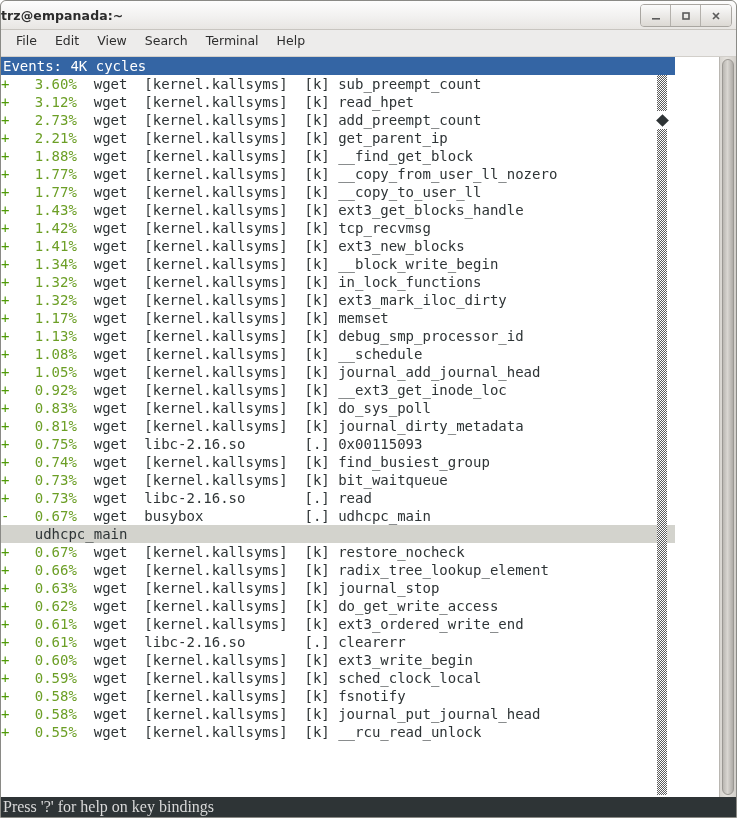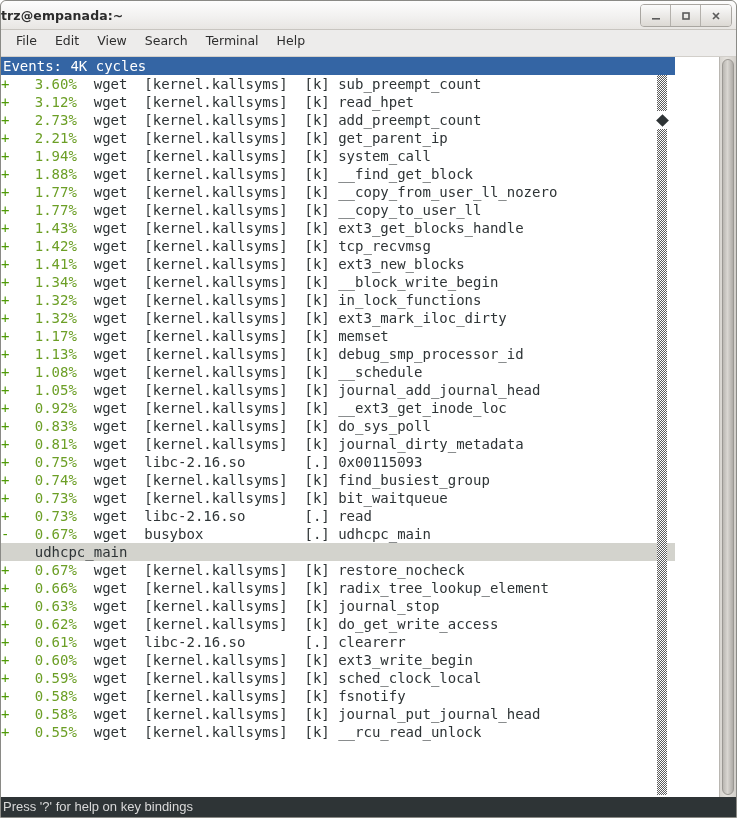--- a/index.html
+++ b/index.html
@@ -165,22 +165,22 @@
     background: #2e3436;
     transform: rotate(45deg);
   }
 
   
   .statusline {
     height: 20px;
     flex: 0 0 20px;
     background: #2e3436;
     color: #d9d9d9;
-    font-family: Liberation Sans, sans-serif;
-    font-size: 13px;
+    font-family: Liberation Serif, serif;
+    font-size: 16px;
     line-height: 20px;
     white-space: pre;
     padding-left: 2px;
     overflow: hidden;
   }
 
   
   .gtk-scroll {
     flex: 0 0 17px;
     width: 17px;
@@ -239,21 +239,20 @@
   </div>
 
   <div class="term-wrap">
     <div class="term">
       <div class="events-header">Events: 4K cycles</div>
       <div class="rows" id="rows">
           <div class="row"><span class="c-sign">+  </span><span class="c-pct"> 3.60%</span><span class="c-txt">  wget  [kernel.kallsyms]  [k] sub_preempt_count</span></div>
           <div class="row"><span class="c-sign">+  </span><span class="c-pct"> 3.12%</span><span class="c-txt">  wget  [kernel.kallsyms]  [k] read_hpet</span></div>
           <div class="row"><span class="c-sign">+  </span><span class="c-pct"> 2.73%</span><span class="c-txt">  wget  [kernel.kallsyms]  [k] add_preempt_count</span></div>
           <div class="row"><span class="c-sign">+  </span><span class="c-pct"> 2.21%</span><span class="c-txt">  wget  [kernel.kallsyms]  [k] get_parent_ip</span></div>
-          <div class="row"><span class="c-sign">+  </span><span class="c-pct"> 1.94%</span><span class="c-txt">  wget  [kernel.kallsyms]  [k] system_call</span></div>
           <div class="row"><span class="c-sign">+  </span><span class="c-pct"> 1.88%</span><span class="c-txt">  wget  [kernel.kallsyms]  [k] __find_get_block</span></div>
           <div class="row"><span class="c-sign">+  </span><span class="c-pct"> 1.77%</span><span class="c-txt">  wget  [kernel.kallsyms]  [k] __copy_from_user_ll_nozero</span></div>
           <div class="row"><span class="c-sign">+  </span><span class="c-pct"> 1.77%</span><span class="c-txt">  wget  [kernel.kallsyms]  [k] __copy_to_user_ll</span></div>
           <div class="row"><span class="c-sign">+  </span><span class="c-pct"> 1.43%</span><span class="c-txt">  wget  [kernel.kallsyms]  [k] ext3_get_blocks_handle</span></div>
           <div class="row"><span class="c-sign">+  </span><span class="c-pct"> 1.42%</span><span class="c-txt">  wget  [kernel.kallsyms]  [k] tcp_recvmsg</span></div>
           <div class="row"><span class="c-sign">+  </span><span class="c-pct"> 1.41%</span><span class="c-txt">  wget  [kernel.kallsyms]  [k] ext3_new_blocks</span></div>
           <div class="row"><span class="c-sign">+  </span><span class="c-pct"> 1.34%</span><span class="c-txt">  wget  [kernel.kallsyms]  [k] __block_write_begin</span></div>
           <div class="row"><span class="c-sign">+  </span><span class="c-pct"> 1.32%</span><span class="c-txt">  wget  [kernel.kallsyms]  [k] in_lock_functions</span></div>
           <div class="row"><span class="c-sign">+  </span><span class="c-pct"> 1.32%</span><span class="c-txt">  wget  [kernel.kallsyms]  [k] ext3_mark_iloc_dirty</span></div>
           <div class="row"><span class="c-sign">+  </span><span class="c-pct"> 1.17%</span><span class="c-txt">  wget  [kernel.kallsyms]  [k] memset</span></div>
@@ -266,20 +265,21 @@
           <div class="row"><span class="c-sign">+  </span><span class="c-pct"> 0.75%</span><span class="c-txt">  wget  libc-2.16.so       [.] 0x00115093</span></div>
           <div class="row"><span class="c-sign">+  </span><span class="c-pct"> 0.74%</span><span class="c-txt">  wget  [kernel.kallsyms]  [k] find_busiest_group</span></div>
           <div class="row"><span class="c-sign">+  </span><span class="c-pct"> 0.73%</span><span class="c-txt">  wget  [kernel.kallsyms]  [k] bit_waitqueue</span></div>
           <div class="row"><span class="c-sign">+  </span><span class="c-pct"> 0.73%</span><span class="c-txt">  wget  libc-2.16.so       [.] read</span></div>
           <div class="row"><span class="c-sign">-  </span><span class="c-pct"> 0.67%</span><span class="c-txt">  wget  busybox            [.] udhcpc_main</span></div>
           <div class="row expanded-child"><span class="c-txt">    udhcpc_main</span></div>
           <div class="row"><span class="c-sign">+  </span><span class="c-pct"> 0.67%</span><span class="c-txt">  wget  [kernel.kallsyms]  [k] restore_nocheck</span></div>
           <div class="row"><span class="c-sign">+  </span><span class="c-pct"> 0.66%</span><span class="c-txt">  wget  [kernel.kallsyms]  [k] radix_tree_lookup_element</span></div>
           <div class="row"><span class="c-sign">+  </span><span class="c-pct"> 0.63%</span><span class="c-txt">  wget  [kernel.kallsyms]  [k] journal_stop</span></div>
           <div class="row"><span class="c-sign">+  </span><span class="c-pct"> 0.62%</span><span class="c-txt">  wget  [kernel.kallsyms]  [k] do_get_write_access</span></div>
+          <div class="row"><span class="c-sign">+  </span><span class="c-pct"> 0.61%</span><span class="c-txt">  wget  [kernel.kallsyms]  [k] ext3_ordered_write_end</span></div>
           <div class="row"><span class="c-sign">+  </span><span class="c-pct"> 0.61%</span><span class="c-txt">  wget  libc-2.16.so       [.] clearerr</span></div>
           <div class="row"><span class="c-sign">+  </span><span class="c-pct"> 0.60%</span><span class="c-txt">  wget  [kernel.kallsyms]  [k] ext3_write_begin</span></div>
           <div class="row"><span class="c-sign">+  </span><span class="c-pct"> 0.59%</span><span class="c-txt">  wget  [kernel.kallsyms]  [k] sched_clock_local</span></div>
           <div class="row"><span class="c-sign">+  </span><span class="c-pct"> 0.58%</span><span class="c-txt">  wget  [kernel.kallsyms]  [k] fsnotify</span></div>
           <div class="row"><span class="c-sign">+  </span><span class="c-pct"> 0.58%</span><span class="c-txt">  wget  [kernel.kallsyms]  [k] journal_put_journal_head</span></div>
           <div class="row"><span class="c-sign">+  </span><span class="c-pct"> 0.55%</span><span class="c-txt">  wget  [kernel.kallsyms]  [k] __rcu_read_unlock</span></div>
         </div>
       <div class="ts-bar" id="ts-bar">
           <div class="ts-cell"></div>
           <div class="ts-cell"></div>

